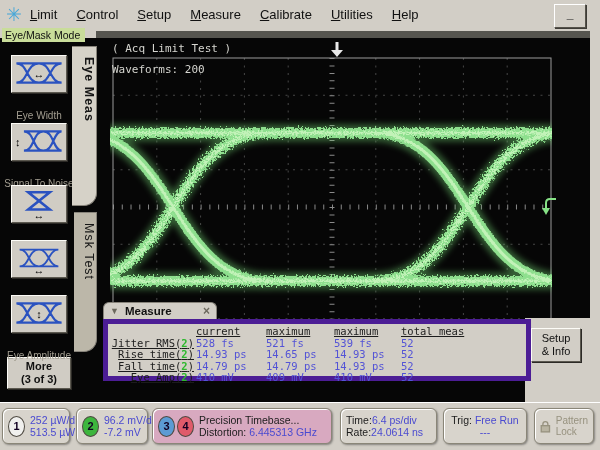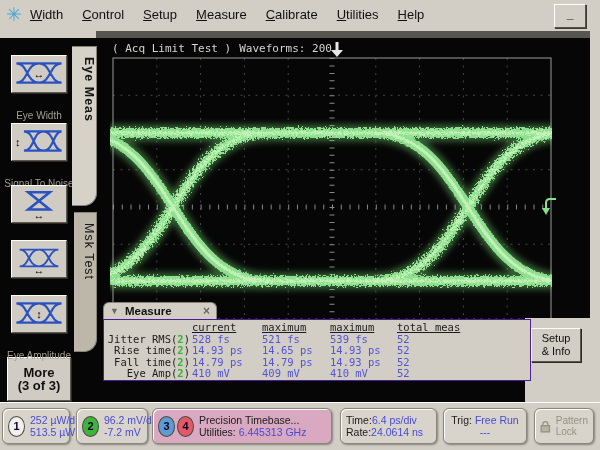--- a/index.html
+++ b/index.html
@@ -26,42 +26,42 @@
   .sb-btn{position:relative;display:block;margin:0 auto;width:56px;height:38px;background:#d0ccc4;
           border:1px solid;border-color:#fdfcf7 #5b584f #5b584f #fdfcf7;box-shadow:1px 1px 0 #2c2a26;
           padding:0;cursor:pointer;}
   .sb-label{margin-top:17px;font-size:10px;line-height:11px;color:#a39e91;}
   .ico-overlay{position:absolute;font-weight:bold;color:#000;font-size:11px;line-height:1;}
   .ov-center{left:50%;top:50%;transform:translate(-50%,-50%);}
   .ov-below{left:50%;bottom:1px;transform:translateX(-50%);}
   .ov-left{left:3px;top:50%;transform:translateY(-50%);}
   #more-btn{position:absolute;left:7px;width:64px;background:#d0ccc4;border:1px solid;
             border-color:#fdfcf7 #5b584f #5b584f #fdfcf7;box-shadow:1px 1px 0 #2c2a26;
-            font-size:13px;font-weight:bold;color:#111;line-height:13px;padding:8px 0;cursor:pointer;}
+            font-size:11px;font-weight:bold;color:#111;line-height:13px;padding:2px 0;cursor:pointer;}
   
   .vtab{position:absolute;writing-mode:vertical-rl;text-orientation:mixed;z-index:7;
         font-size:12.5px;color:#161616;padding-top:10px;letter-spacing:1px;cursor:pointer;
         border:1px solid #87837a;border-left:none;}
   #tab-eye-meas{left:72px;top:46px;width:24px;height:148px;background:#d6d2c8;
                 border-bottom-right-radius:13px;font-weight:bold;}
   #tab-msk-test{left:74px;top:212px;width:22px;height:128px;background:#bcb7a9;
                 border-bottom-right-radius:13px;}
   
   #measure-tab{position:absolute;left:103px;top:302px;width:114px;height:17px;background:#d2cec6;
                border:1px solid #87837a;border-bottom:none;border-radius:6px 6px 0 0;z-index:8;
                display:flex;align-items:center;gap:6px;padding:0 6px;box-sizing:border-box;}
   #measure-tab .tri{color:#6b685d;font-size:9px;}
   #measure-tab .mtitle{font-size:11.5px;font-weight:bold;color:#111;}
   #measure-tab .closex{margin-left:auto;color:#6b685d;font-size:12px;font-weight:bold;cursor:pointer;}
   #measure-body{position:absolute;left:103px;top:319px;width:428px;height:62px;background:#d2cec6;
-                border:1px solid #4c1d95;box-sizing:border-box;z-index:8;
+                border:5px solid #4c1d95;box-sizing:border-box;z-index:8;
                 font-family:"DejaVu Sans Mono",monospace;font-size:10.5px;}
   .mtable{display:grid;grid-template-columns:88px 70px 68px 67px 1fr;line-height:11.5px;padding-top:2px;}
   .mhead{color:#1c1c1c;text-decoration:underline;}
-  .mlabel{text-align:right;color:#1c1c1c;padding-right:2px;white-space:pre;}
+  .mlabel{text-align:right;color:#1c1c1c;padding-right:2px;white-space:pre;text-decoration:underline;}
   .mval{color:#5353d6;}
   .ch{color:#2eb82e;font-weight:bold;}
   
   #si-patch{position:absolute;left:525px;top:318px;width:65px;height:84px;background:#d2cec6;z-index:7;}
   #setup-info{position:absolute;left:6px;top:10px;width:50px;height:34px;background:#d2cec6;
               border:1px solid;border-color:#fdfcf7 #5b584f #5b584f #fdfcf7;box-shadow:1px 1px 0 #2c2a26;
               font-size:11px;color:#111;line-height:13px;text-align:center;padding:0;cursor:pointer;}
   #date-patch{position:absolute;left:428px;top:376px;width:162px;height:26px;background:#d2cec6;z-index:7;
               display:flex;align-items:center;justify-content:flex-end;gap:10px;padding-right:12px;
               box-sizing:border-box;font-size:12px;color:#111;}
@@ -82,35 +82,36 @@
   #btn-plock{left:534px;width:60px;color:#97927f;}
   #btn-plock .stxt{color:#97927f;font-size:10px;line-height:11px;}
 </style>
 </head>
 <body>
 
 <div id="window">
 
   <div id="menubar">
     <span id="logo">✳</span>
-    <span class="menu-item">Width</span>
+    <span class="menu-item">Limit</span>
     <span class="menu-item">Control</span>
     <span class="menu-item">Setup</span>
     <span class="menu-item">Measure</span>
     <span class="menu-item">Calibrate</span>
     <span class="menu-item">Utilities</span>
     <span class="menu-item">Help</span>
     <div id="min-btn">_</div>
   </div>
 
   <div id="top-strip"></div>
+  <div id="mode-label">Eye/Mask Mode</div>
 
   <div id="screen"></div>
 
-  <div id="acq-row" style="z-index:4;">
+  <div id="acq-row" style="z-index:4;flex-direction:column;">
     <span>( Acq Limit Test )</span>
     <span>Waveforms: 200</span>
   </div>
 
   <svg id="gratsvg" width="494" height="364" viewBox="96 38 494 364">
     <defs>
       <clipPath id="gclip">
           <rect x="110" y="57" width="442" height="300"></rect>
         </clipPath>
       <filter id="fuzz" x="-15%" y="-15%" width="130%" height="130%">
@@ -301,21 +302,21 @@
       <span class="stxt">
         <span class="sval">96.2 mV/div</span><br>
         <span class="sval">-7.2 mV</span>
       </span>
     </div>
     <div class="sbtn" id="btn-tb">
       <span class="oval" style="background:#5c9bd4">3</span>
       <span class="oval" style="background:#e05a6a;margin-left:-3px">4</span>
       <span class="stxt">
         <span class="slbl">Precision Timebase...</span><br>
-        <span class="slbl">Utilities:</span>
+        <span class="slbl">Distortion:</span>
         <span class="sval">6.445313 GHz</span>
       </span>
     </div>
     <div class="sbtn" id="btn-time">
       <span class="stxt">
         <span class="slbl">Time:</span><span class="sval">6.4 ps/div</span><br>
         <span class="slbl">Rate:</span><span class="sval">24.0614 ns</span>
       </span>
     </div>
     <div class="sbtn" id="btn-trig">

